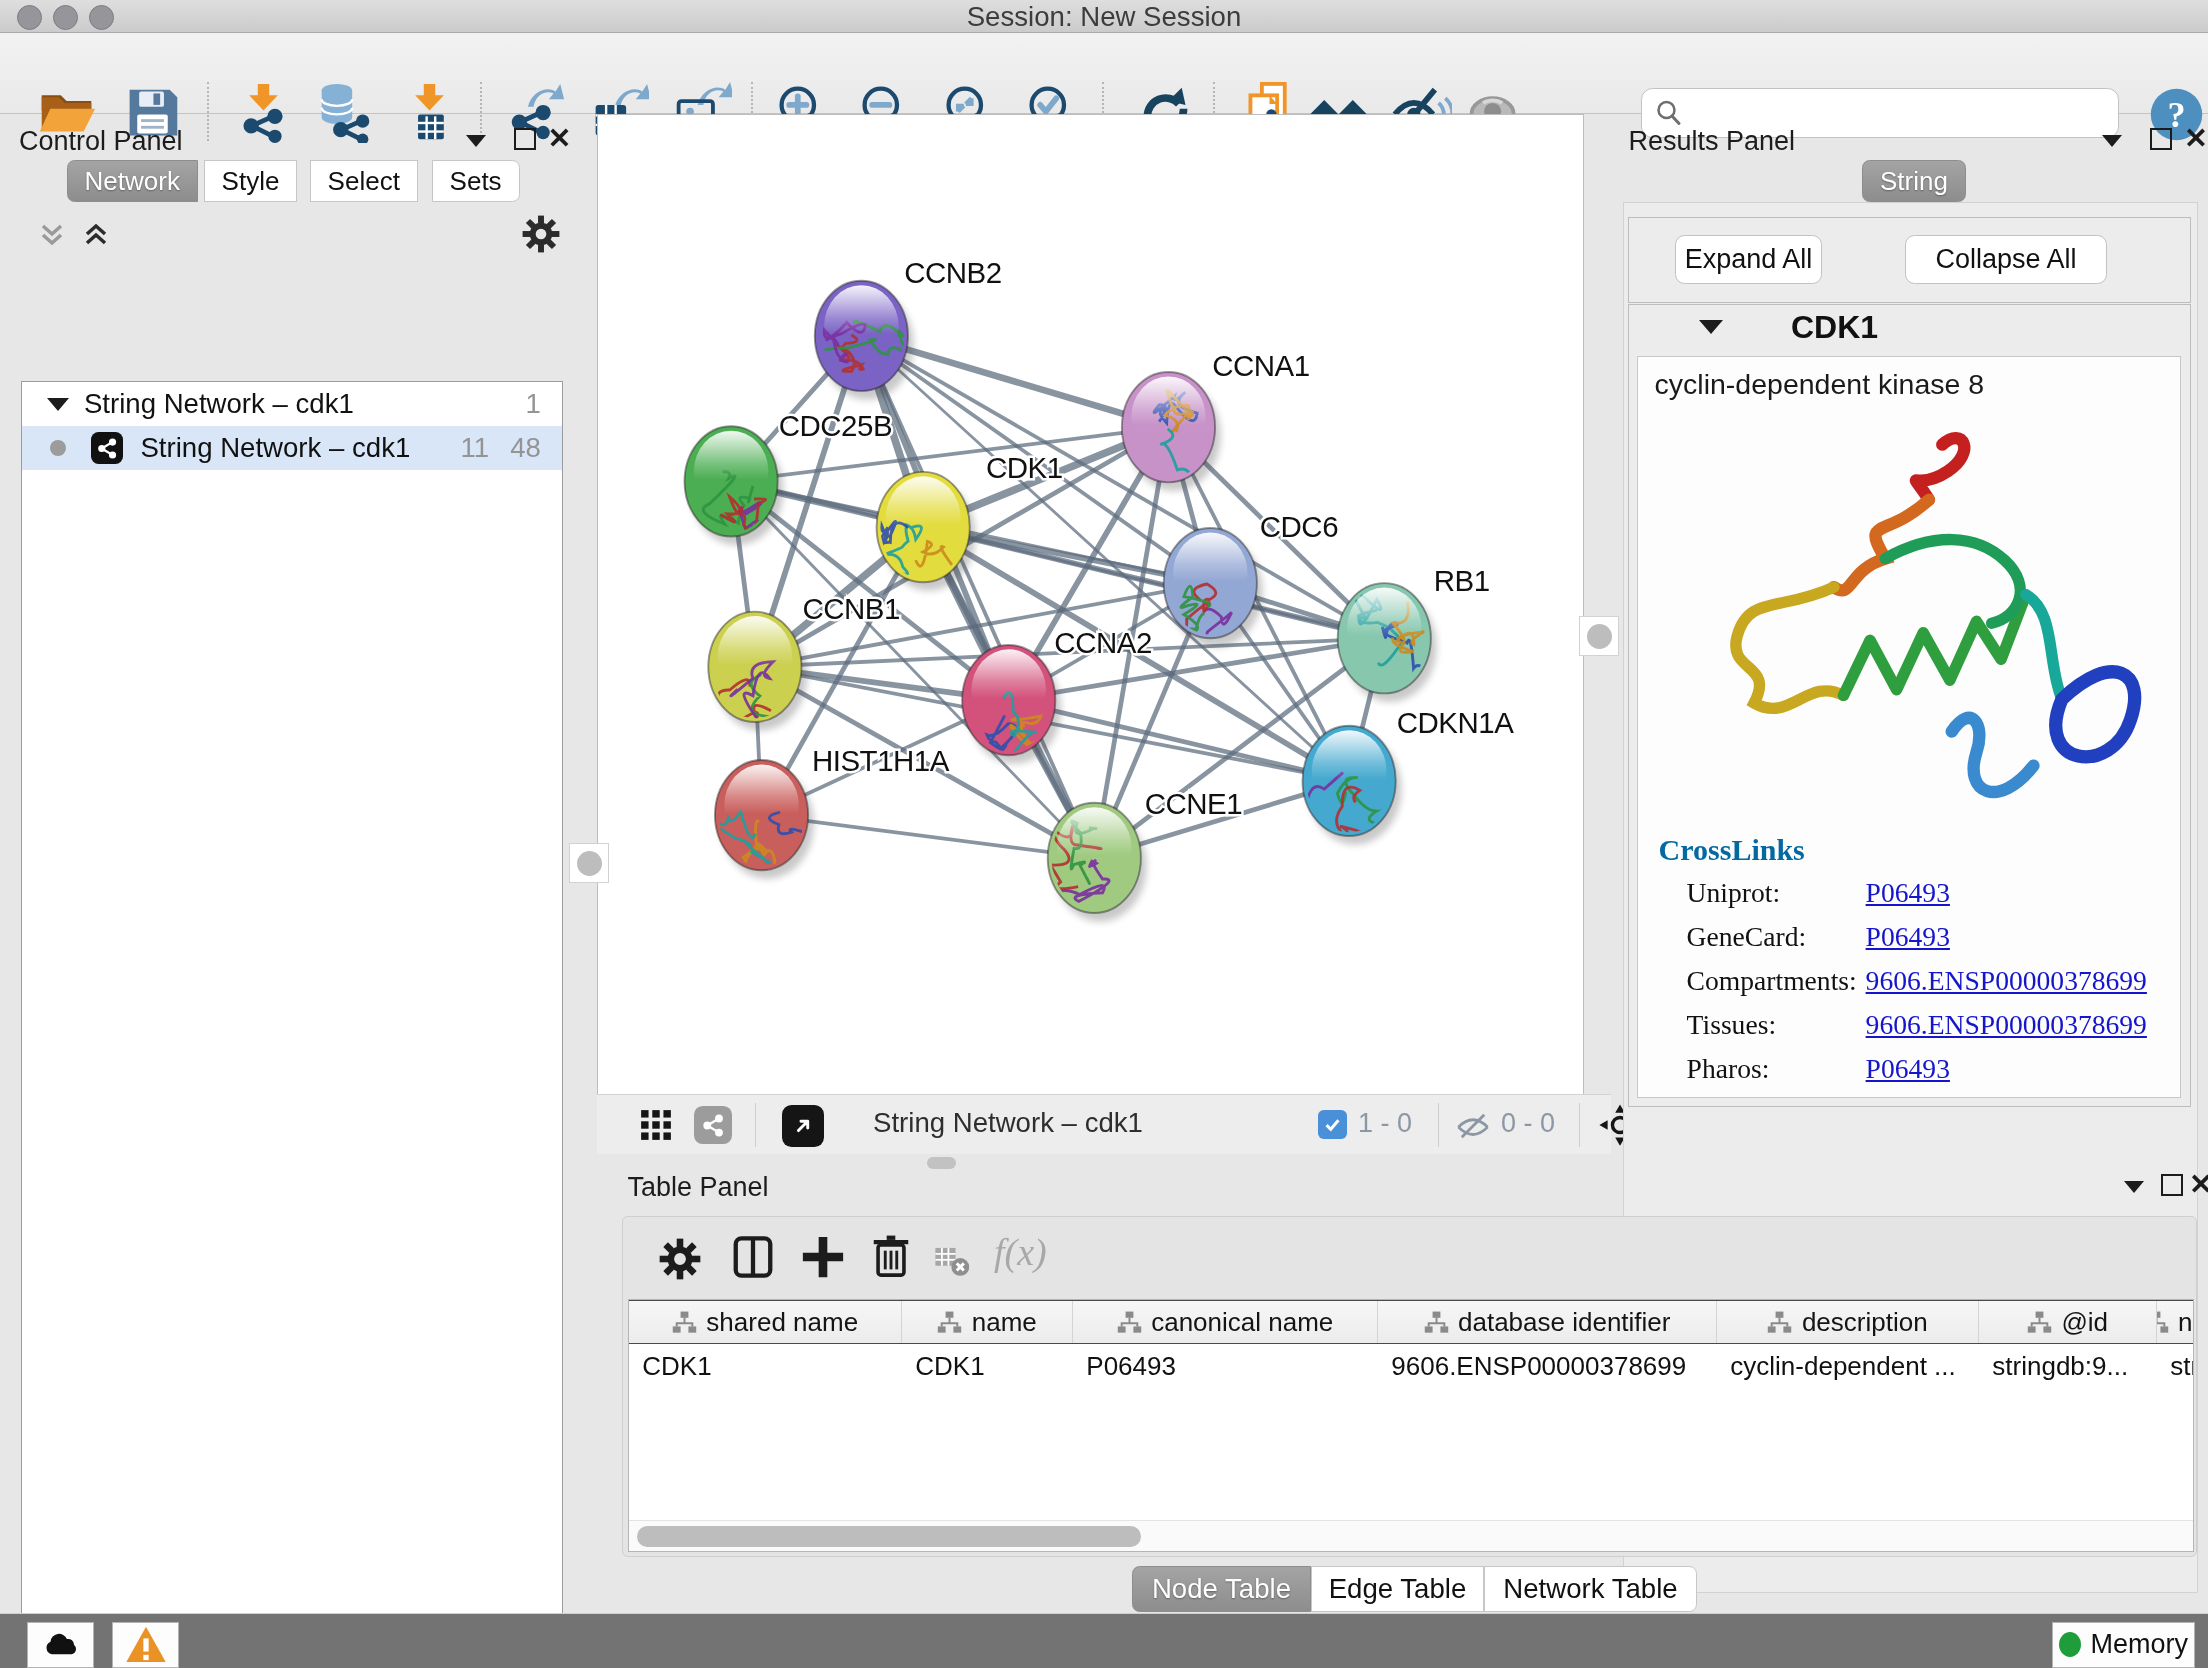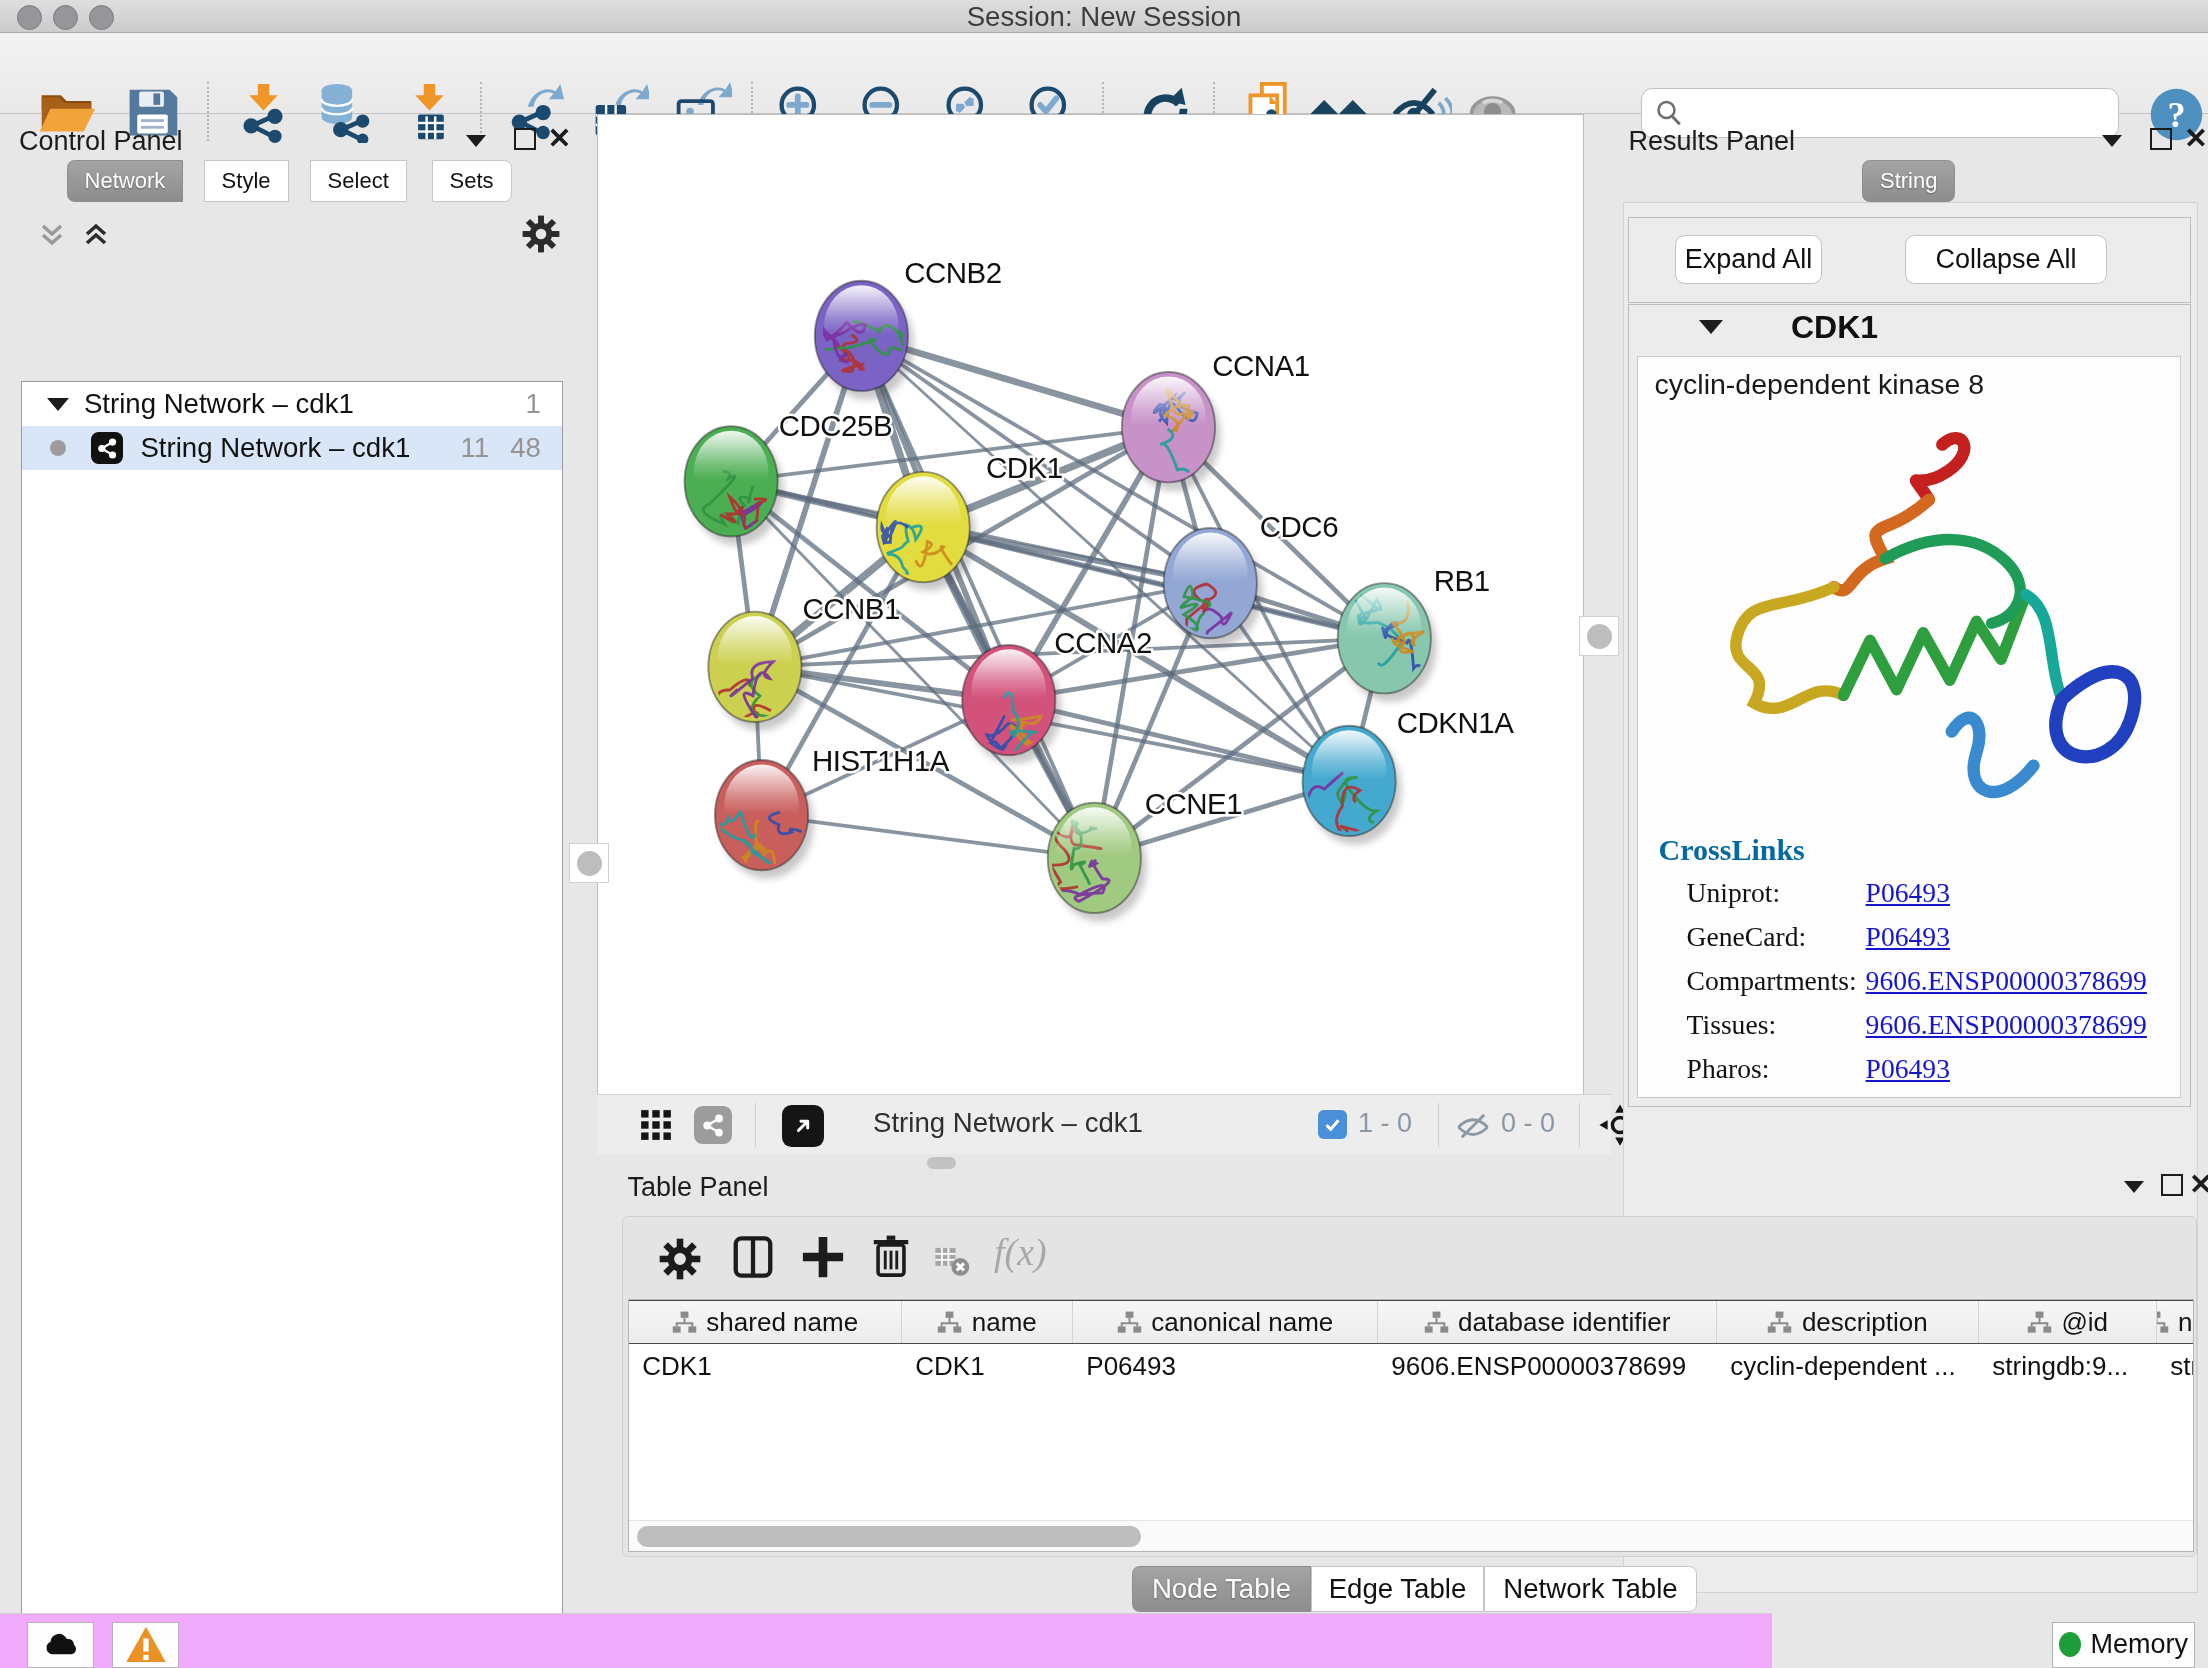--- a/index.html
+++ b/index.html
@@ -18,21 +18,21 @@
   #search-box{left:1641px;top:55px;width:476px;height:48px;background:#fff;border:1.9px solid #c2c2c2;
     border-radius:11.4px;display:flex;align-items:center;}
   #search-input{border:none;outline:none;font-size:25px;flex:1;background:transparent;margin-right:7.6px;}
   
   .ph-title{font-size:27px;color:#1c1c1c;}
   .ph-ico{position:absolute;top:3.8px;}
   .tri-down{width:0;height:0;border-left:10.5px solid transparent;border-right:10.5px solid transparent;border-top:12.4px solid #1c1c1c;}
   .float-box{width:18px;height:18px;border:2.9px solid #1c1c1c;}
   .close-x{font-size:28.5px;font-weight:bold;color:#1c1c1c;line-height:21px;}
   .tabbtn{position:absolute;height:42px;border:1px solid #c6c6c6;background:#fff;color:#111;
-    font-size:22px;font-family:"Liberation Sans",sans-serif;padding:0 17px;cursor:pointer;}
+    font-size:26px;font-family:"Liberation Sans",sans-serif;padding:0 17px;cursor:pointer;}
   .tabbtn.sel{background:linear-gradient(#a4a4a4,#8d8d8d);color:#fff;border-color:#8d8d8d;
     text-shadow:0 1px 1.9px rgba(0,0,0,.35);}
   
   #cp-list{left:13.3px;top:261px;width:540px;height:1318px;background:#fff;border:1.9px solid #9c9c9c;}
   .cp-row{position:relative;height:44px;display:flex;align-items:center;font-size:27.6px;color:#111;}
   .cp-row.sel{background:#d9e6f7;}
   .cnt{color:#949494;}
   .share-badge{width:32px;height:32px;border-radius:7.6px;background:#111;display:flex;align-items:center;justify-content:center;}
   .share-badge svg{width:23px;height:23px;color:#fff;}
   
@@ -63,21 +63,21 @@
   .th svg{width:25px;height:25px;color:#8a8a8a;flex:none;}
   #nt-row{display:flex;height:44px;align-items:center;}
   .td{font-size:26px;color:#111;padding-left:13.3px;box-sizing:border-box;flex:none;overflow:hidden;white-space:nowrap;}
   #nt-hscroll{position:absolute;left:0;bottom:0;width:100%;height:30px;background:#fafafa;border-top:1px solid #e3e3e3;}
   #nt-thumb{position:absolute;left:7.6px;top:4.8px;width:504px;height:21px;border-radius:10.5px;background:#bdbdbd;}
   .btab{position:absolute;top:1566px;height:46px;border:1px solid #c6c6c6;background:#fff;color:#111;
     font-size:27.6px;font-family:"Liberation Sans",sans-serif;cursor:pointer;}
   .btab.sel{background:linear-gradient(#a4a4a4,#8d8d8d);color:#fff;border-color:#8d8d8d;
     text-shadow:0 1px 1.9px rgba(0,0,0,.35);}
   
-  #statusbar{left:0;top:1613px;width:1772px;height:55px;background:#f0abfc;border-top:1px solid #cfcfcf;}
+  #statusbar{left:0;top:1613px;width:2208px;height:55px;background:#737373;border-top:1px solid #cfcfcf;}
   .sbtn{position:absolute;top:7.6px;height:46px;background:#fdfdfd;border:1.9px solid #b3b3b3;display:flex;
     align-items:center;justify-content:center;gap:9.5px;cursor:pointer;font-size:27px;color:#111;
     font-family:"Liberation Sans",sans-serif;}
   .memdot{width:25px;height:25px;border-radius:50%;background:#1f9d3a;}
   text.nlabel{font-size:31px;font-weight:500;fill:#101010;stroke:#fff;stroke-width:5px;paint-order:stroke;
     font-family:"Liberation Sans",sans-serif;letter-spacing:-0.5px;}
 </style>
 </head>
 <body>
 

